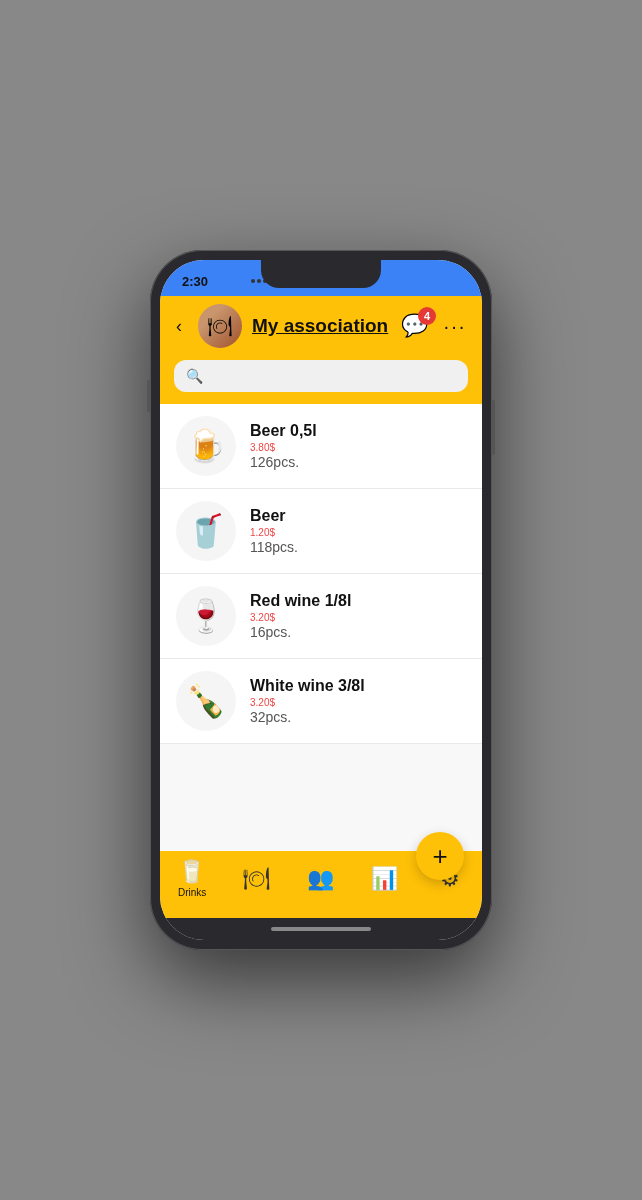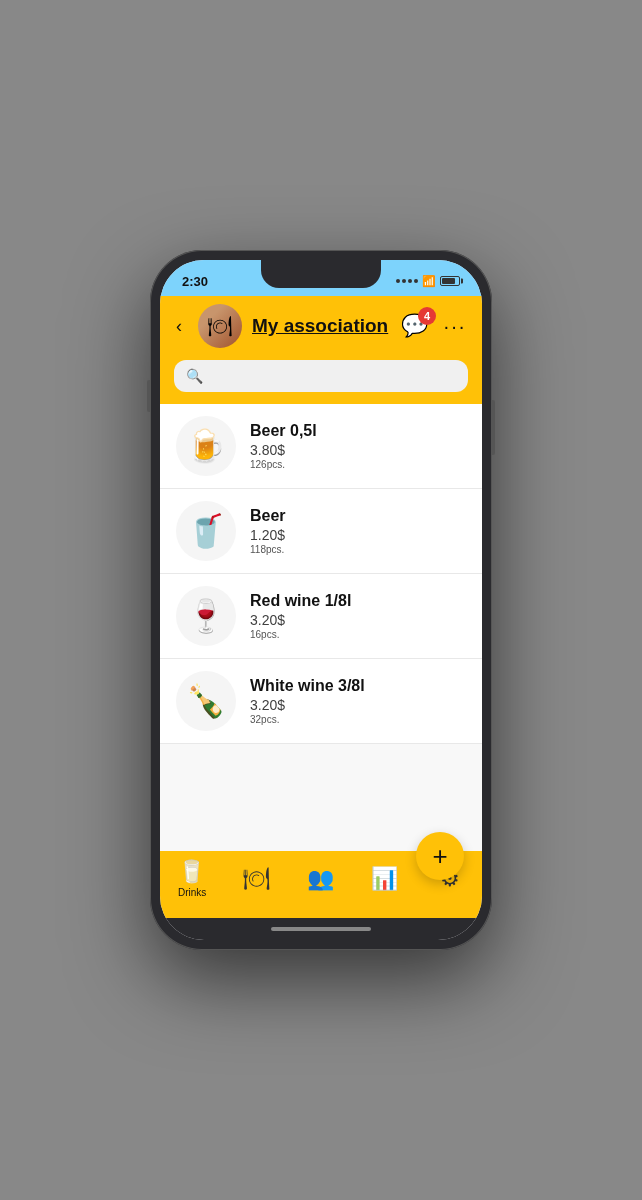--- a/index.html
+++ b/index.html
@@ -37,23 +37,22 @@
       left: 50%;
       transform: translateX(-50%);
       width: 120px;
       height: 28px;
       background: #2a2a2e;
       border-radius: 0 0 18px 18px;
       z-index: 100;
     }
     
     .status-bar {
-      background: #7dd3fc;
-      display: flex;
-      justify-content: space-between;
+      background: #3b82f6;
+      display: flex;
       align-items: center;
       padding: 10px 22px 4px 22px;
       height: 36px;
       flex-shrink: 0;
       gap: 43px;
     }
     .status-time {
       font-size: 13px;
       font-weight: 600;
       color: #111;
@@ -204,26 +203,26 @@
       overflow: hidden;
     }
     .item-info {}
     .item-name {
       font-size: 16px;
       font-weight: 700;
       color: #111;
       margin-bottom: 2px;
     }
     .item-price {
+      font-size: 10px;
+      color: #ef4444;
+      margin-bottom: 1px;
+    }
+    .item-qty {
       font-size: 14px;
-      color: #404040;
-      margin-bottom: 1px;
-    }
-    .item-qty {
-      font-size: 10px;
       color: #555;
     }
     
     .fab {
       position: absolute;
       bottom: 60px;
       right: 18px;
       width: 48px;
       height: 48px;
       background: #FFC107;

